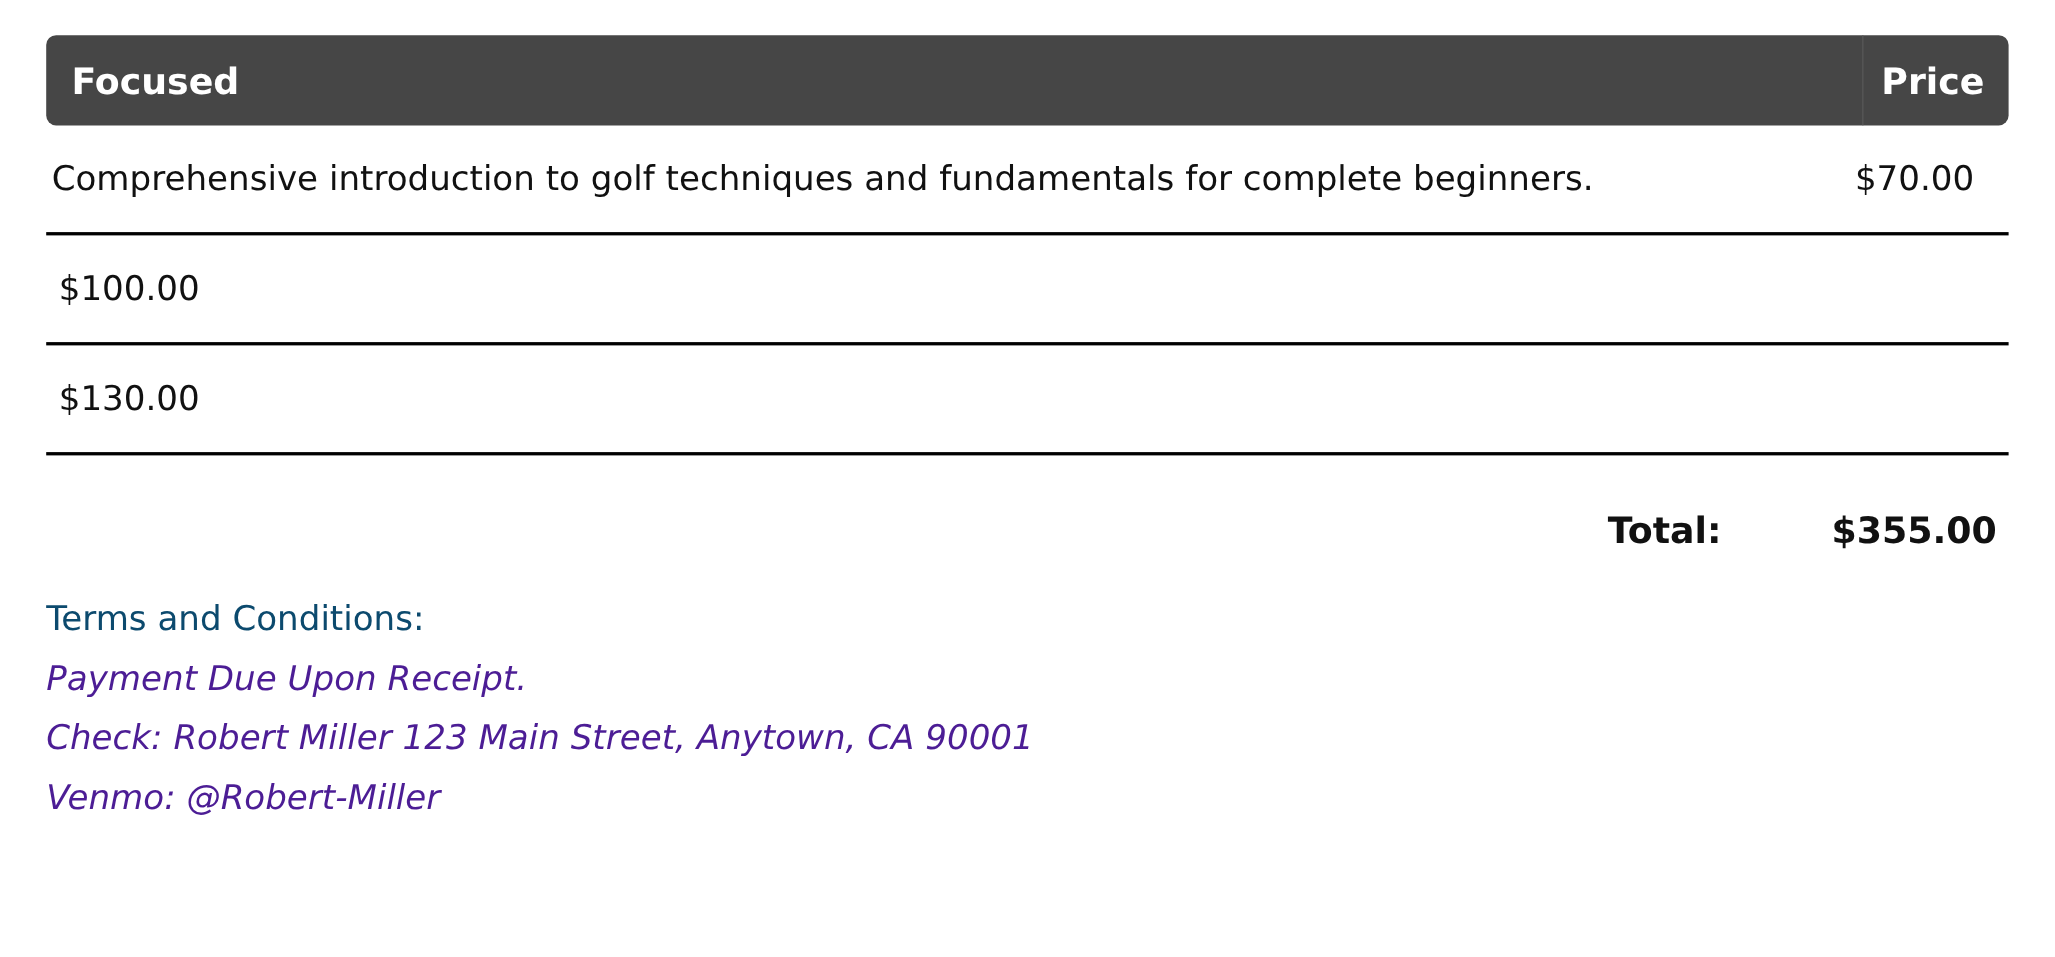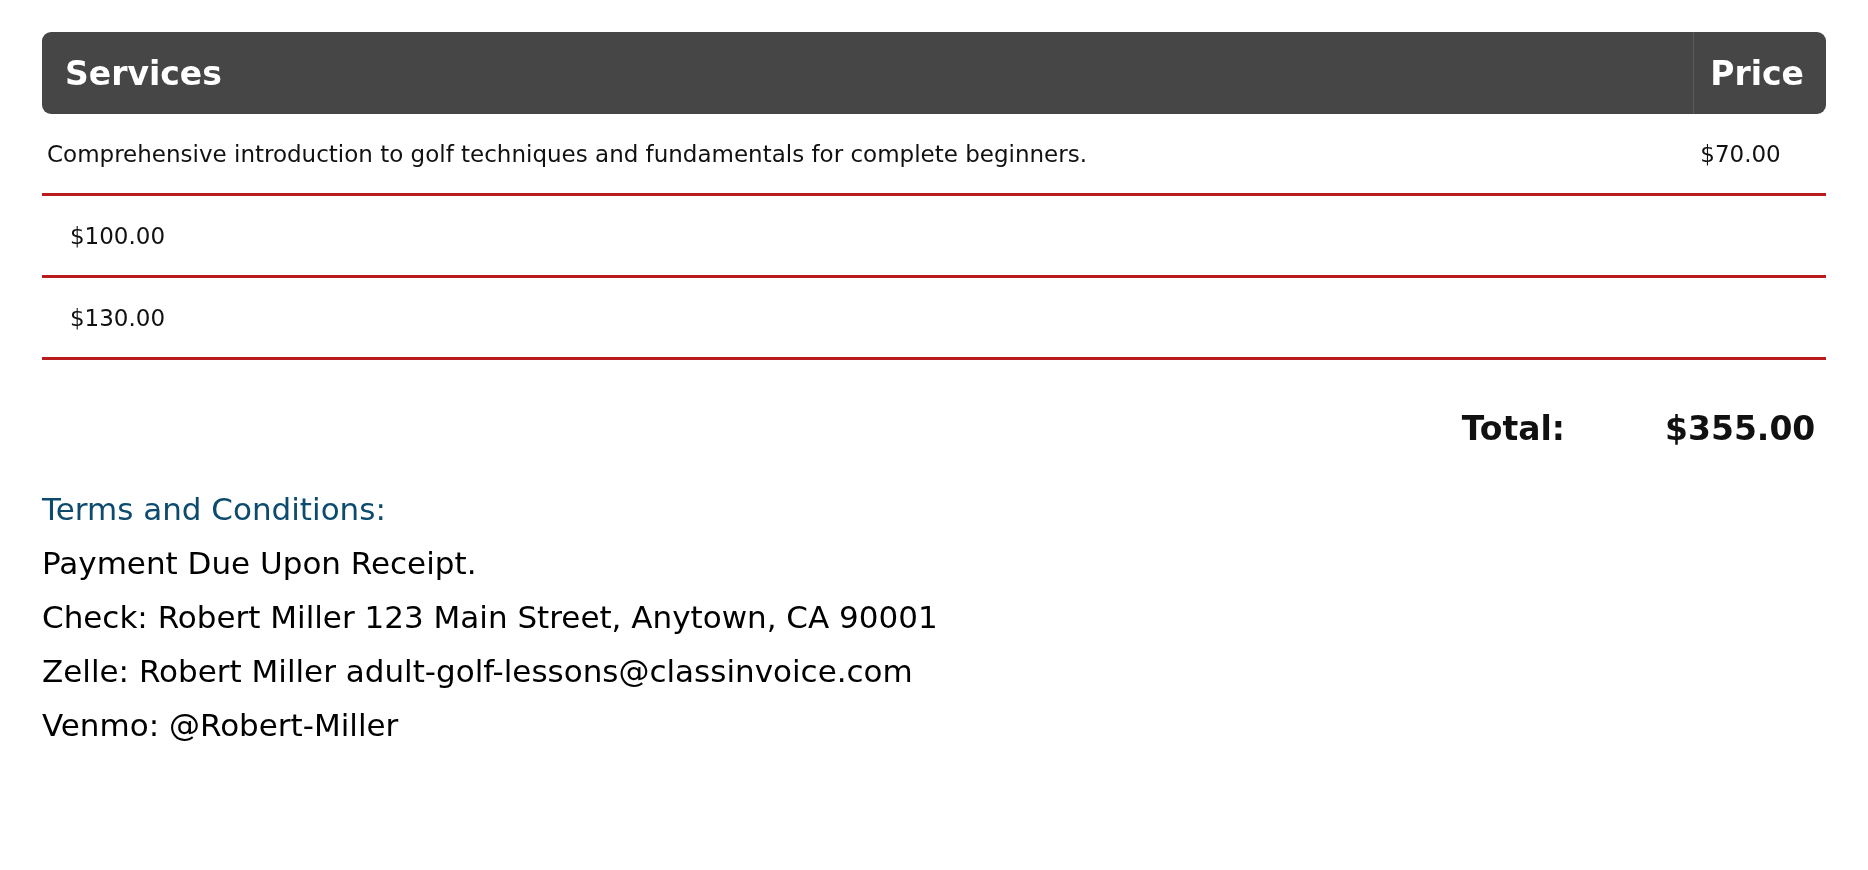--- a/index.html
+++ b/index.html
@@ -41,23 +41,23 @@
     display: flex;
     align-items: center;
     justify-content: flex-end;
     padding-right: 22px;
     border-left: 1px solid #5a5a5a;
   }
 
   .trow {
     display: flex;
     align-items: center;
-    height: 82px;
-    border-bottom: 3px solid #b91c1c;
-    font-size: 23px;
+    height: 100px;
+    border-bottom: 3px solid #000000;
+    font-size: 31px;
   }
   .td-desc {
     flex: 1;
     padding-left: 5px;
   }
   .td-price {
     width: 161px;
     text-align: center;
     padding-right: 10px;
     white-space: nowrap;
@@ -79,31 +79,31 @@
     white-space: nowrap;
   }
 
   
   .terms {
     margin-top: 34px;
     font-size: 31px;
     line-height: 54px;
   }
   .terms-heading { color: #0c4a6e; }
-  .terms-line { color: #000000; }
+  .terms-line { color: #4c1d95; font-style: italic; }
 </style>
 </head>
 <body>
 
 <div class="invoice">
 
   <div class="table">
 
     <div class="thead">
-      <div class="th-services">Services</div>
+      <div class="th-services">Focused</div>
       <div class="th-price">Price</div>
     </div>
 
     <div class="trow">
       <div class="td-desc">Comprehensive introduction to golf techniques and fundamentals for complete beginners.</div>
       <div class="td-price">$70.00</div>
     </div>
 
     <div class="trow">
       <div class="td-price">$100.00</div>
@@ -118,17 +118,16 @@
       <div class="total-label">Total:</div>
       <div class="total-amount">$355.00</div>
     </div>
 
   </div>
 
   <div class="terms">
     <div class="terms-heading">Terms and Conditions:</div>
     <div class="terms-line">Payment Due Upon Receipt.</div>
     <div class="terms-line">Check: Robert Miller 123 Main Street, Anytown, CA 90001</div>
-    <div class="terms-line">Zelle: Robert Miller adult-golf-lessons@classinvoice.com</div>
     <div class="terms-line">Venmo: @Robert-Miller</div>
   </div>
 
 </div>
 
 </body></html>

